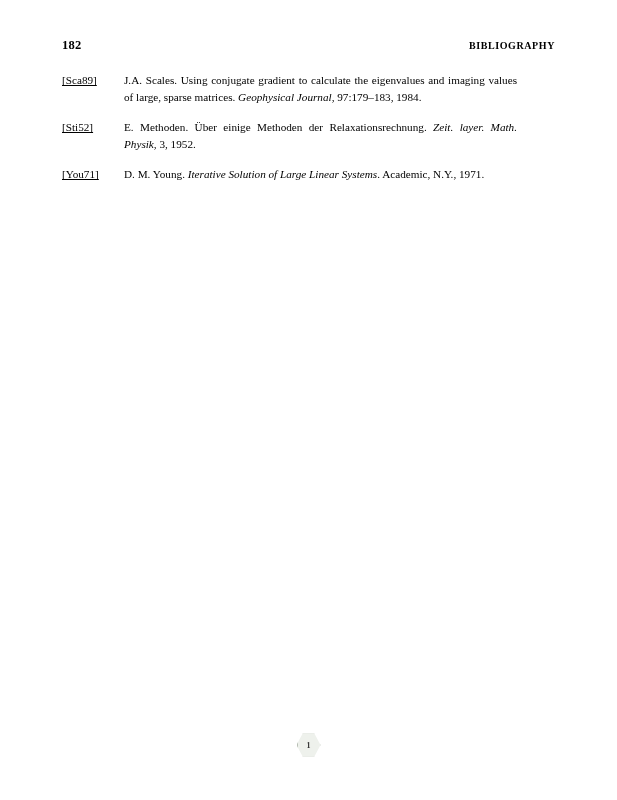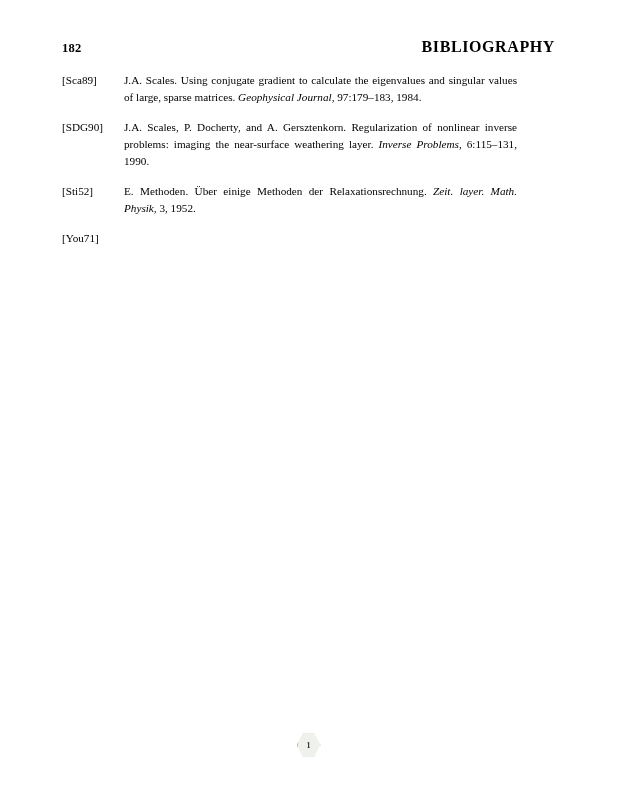--- a/index.html
+++ b/index.html
@@ -30,40 +30,41 @@
     justify-content: space-between;
     align-items: baseline;
     font-weight: bold;
     font-size: 12.5px;
     letter-spacing: 0.2px;
   }
   .header .page-number {
     font-size: 12.5px;
   }
   .header .book-title {
-    font-size: 16px;
+    font-size: 10px;
     letter-spacing: 0.6px;
   }
   .biblio {
     position: absolute;
     top: 72px;
     left: 62px;
     width: 455px;
   }
   .entry {
     display: flex;
     align-items: flex-start;
     margin-bottom: 13px;
     font-size: 11.2px;
     line-height: 1.52;
   }
   .entry .key {
     width: 62px;
     flex: 0 0 62px;
     white-space: nowrap;
+    text-decoration: underline;
   }
   .entry .body {
     flex: 1 1 auto;
     text-align: justify;
     text-justify: inter-word;
     hyphens: manual;
   }
   .entry .body i {
     font-style: italic;
   }
@@ -96,35 +97,32 @@
 
   <div class="header">
     <span class="page-number">182</span>
     <span class="book-title">BIBLIOGRAPHY</span>
   </div>
 
   <div class="biblio">
 
     <div class="entry">
       <span class="key">[Sca89]</span>
-      <span class="body"><span>J.A. Scales. Using conjugate gradient to calculate the eigenvalues and singular values of large, sparse matrices. </span><i>Geophysical Journal</i><span>, 97:179–183, 1984.</span></span>
+      <span class="body"><span>J.A. Scales. Using conjugate gradient to calculate the eigenvalues and imaging values of large, sparse matrices. </span><i>Geophysical Journal</i><span>, 97:179–183, 1984.</span></span>
     </div>
 
-    <div class="entry">
-      <span class="key">[SDG90]</span>
-      <span class="body"><span>J.A. Scales, P. Docherty, and A. Gersztenkorn. Regularization of nonlinear inverse problems: imaging the near-surface weathering layer. </span><i>Inverse Problems</i><span>, 6:115–131, 1990.</span></span>
-    </div>
 
     <div class="entry">
       <span class="key">[Sti52]</span>
       <span class="body"><span>E. Methoden. Über einige Methoden der Relaxationsrechnung. </span><i>Zeit. layer. Math. Physik</i><span>, 3, 1952.</span></span>
     </div>
 
     <div class="entry">
       <span class="key">[You71]</span>
+      <span class="body"><span>D. M. Young. </span><i>Iterative Solution of Large Linear Systems</i><span>. Academic, N.Y., 1971.</span></span>
     </div>
 
   </div>
 
   <div class="footer-mark">
     <div class="hex">
       <span>1</span>
     </div>
   </div>
 

